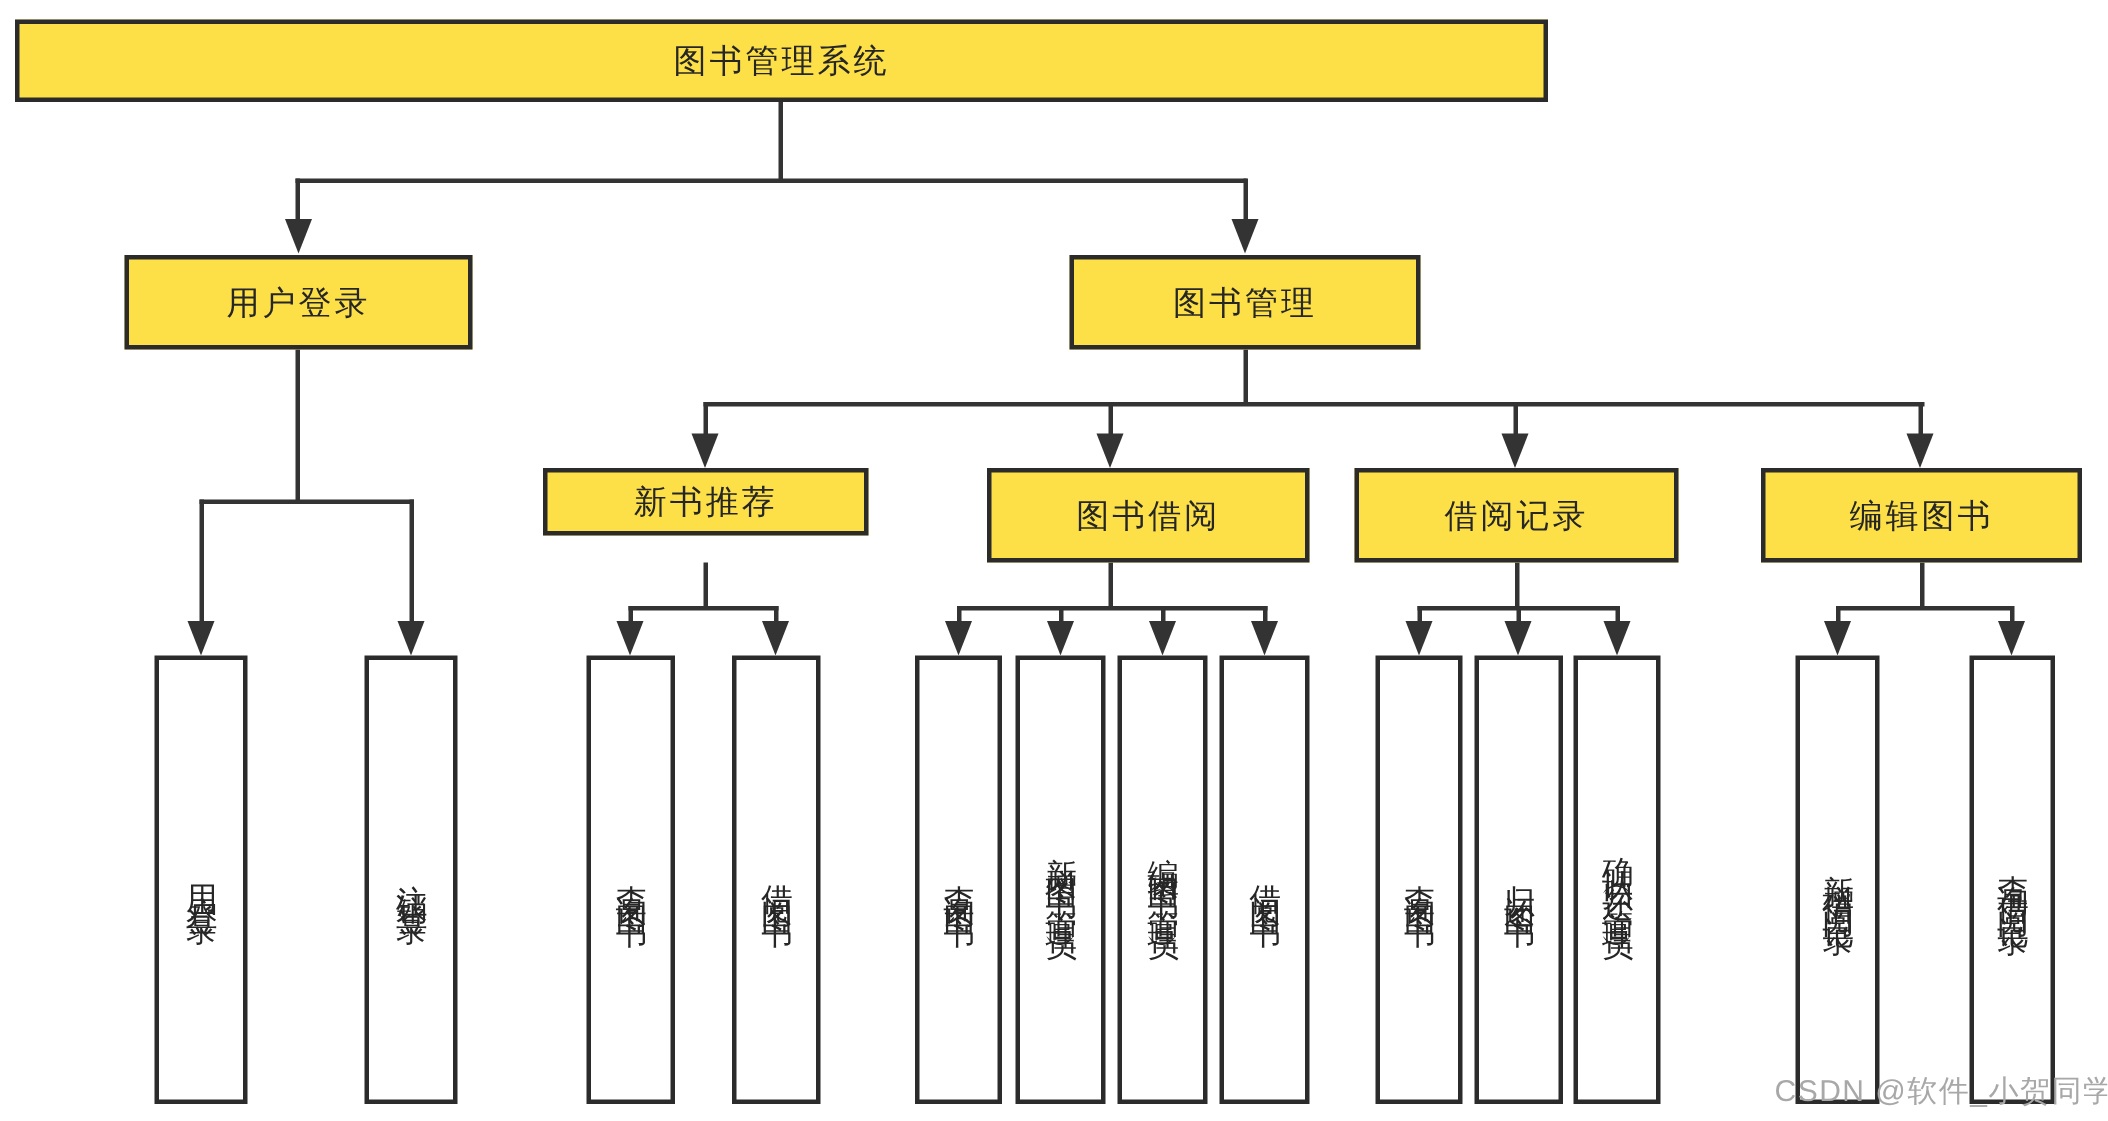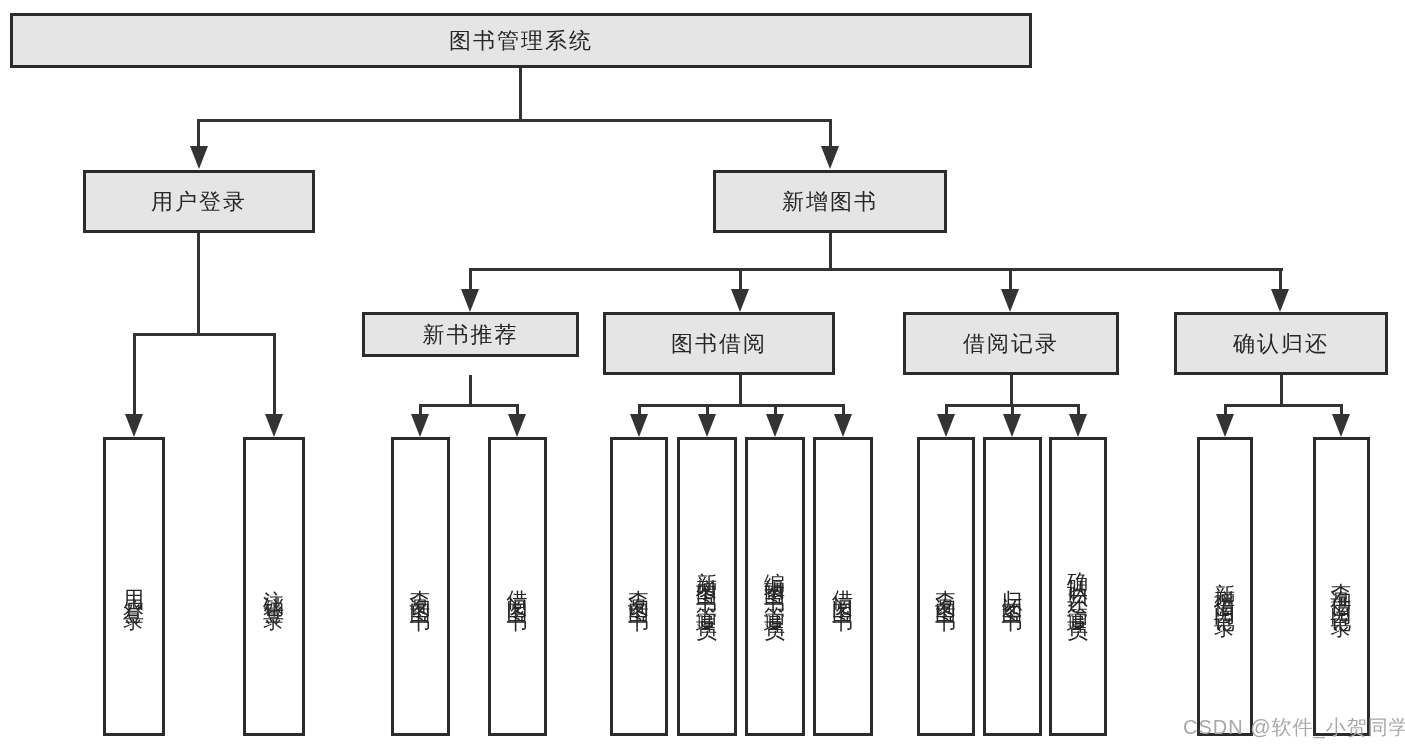--- a/index.html
+++ b/index.html
@@ -13,21 +13,21 @@
     width: 1405px;
     height: 747px;
     background: var(--color-background, #ffffff);
     overflow: hidden;
     color: var(--color-text, #262626);
   }
   
   .box {
     position: absolute;
     box-sizing: border-box;
-    background: #e5e5e5;
+    background: #fde047;
     border: 3px solid var(--color-border, #2b2b2b);
     display: flex;
     align-items: center;
     justify-content: center;
     font-size: 22px;
     letter-spacing: 2px;
     white-space: nowrap;
     z-index: 2;
   }
   .vbox {
@@ -85,44 +85,44 @@
   <div class="box" style="left:10px;top:13px;width:1022px;height:55px">图书管理系统</div>
 
   <div class="vline" style="left:519px;top:68px;height:53px"></div>
   <div class="hline" style="left:197px;top:119px;width:634px"></div>
   <div class="vline" style="left:197px;top:119px;height:30px"></div>
   <div class="arrow" style="left:190px;top:146px"></div>
   <div class="vline" style="left:829px;top:119px;height:30px"></div>
   <div class="arrow" style="left:821px;top:146px"></div>
 
   <div class="box" style="left:83px;top:170px;width:232px;height:63px">用户登录</div>
-  <div class="box" style="left:713px;top:170px;width:234px;height:63px">新增图书</div>
+  <div class="box" style="left:713px;top:170px;width:234px;height:63px">图书管理</div>
 
   <div class="vline" style="left:197px;top:233px;height:102px"></div>
   <div class="hline" style="left:133px;top:333px;width:143px"></div>
   <div class="vline" style="left:133px;top:333px;height:82px"></div>
   <div class="arrow" style="left:125px;top:414px"></div>
   <div class="vline" style="left:273px;top:333px;height:82px"></div>
   <div class="arrow" style="left:265px;top:414px"></div>
 
   <div class="vline" style="left:829px;top:233px;height:37px"></div>
   <div class="hline" style="left:469px;top:268px;width:814px"></div>
   <div class="vline" style="left:469px;top:268px;height:22px"></div>
   <div class="arrow" style="left:461px;top:289px"></div>
   <div class="vline" style="left:739px;top:268px;height:22px"></div>
   <div class="arrow" style="left:731px;top:289px"></div>
   <div class="vline" style="left:1009px;top:268px;height:22px"></div>
   <div class="arrow" style="left:1001px;top:289px"></div>
   <div class="vline" style="left:1279px;top:268px;height:22px"></div>
   <div class="arrow" style="left:1271px;top:289px"></div>
 
   <div class="box" style="left:362px;top:312px;width:217px;height:45px">新书推荐</div>
-  <div class="box" style="left:603px;top:312px;width:232px;height:63px">图书借阅</div>
+  <div class="box" style="left:658px;top:312px;width:215px;height:63px">图书借阅</div>
   <div class="box" style="left:903px;top:312px;width:216px;height:63px">借阅记录</div>
-  <div class="box" style="left:1174px;top:312px;width:214px;height:63px">确认归还</div>
+  <div class="box" style="left:1174px;top:312px;width:214px;height:63px">编辑图书</div>
 
   <div class="vline" style="left:469px;top:375px;height:31px"></div>
   <div class="hline" style="left:419px;top:404px;width:100px"></div>
   <div class="vline" style="left:419px;top:404px;height:12px"></div>
   <div class="arrow" style="left:411px;top:414px"></div>
   <div class="vline" style="left:516px;top:404px;height:12px"></div>
   <div class="arrow" style="left:508px;top:414px"></div>
 
   <div class="vline" style="left:739px;top:375px;height:31px"></div>
   <div class="hline" style="left:638px;top:404px;width:207px"></div>

